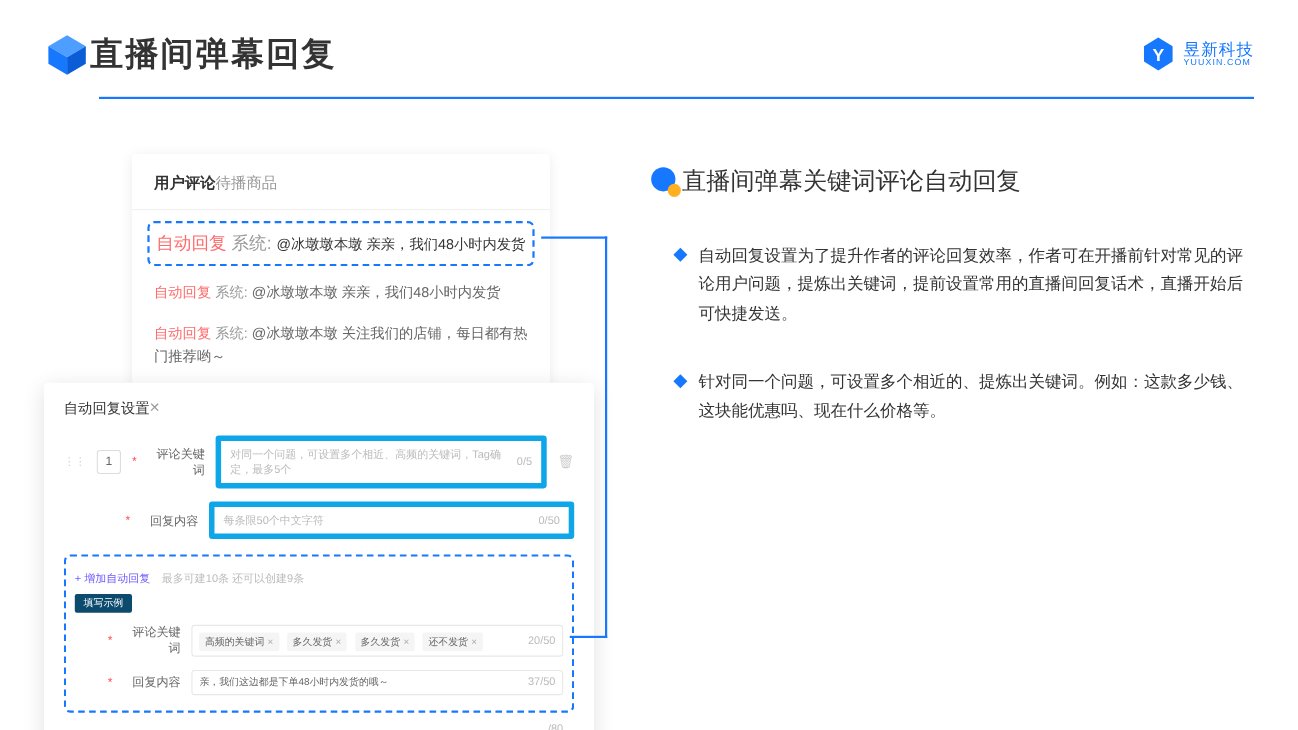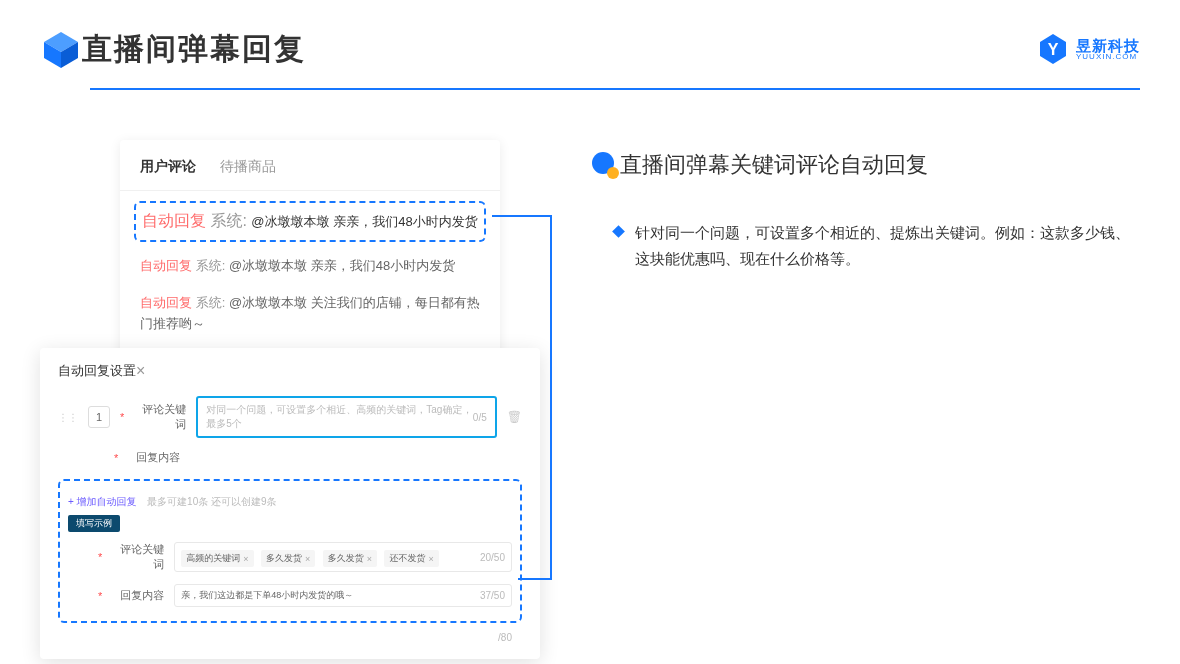--- a/index.html
+++ b/index.html
@@ -4,43 +4,43 @@
 <style>
 *{margin:0;padding:0;box-sizing:border-box;font-family:"Microsoft YaHei","PingFang SC",sans-serif}
 body{width:1180px;height:664px;background:#fff;position:relative;overflow:hidden}
 .header{display:flex;align-items:center;justify-content:space-between;padding:28px 40px 18px 40px}
 .header-left{display:flex;align-items:flex-end;}
 .cube-icon{width:42px;height:42px;position:relative}
 .title{font-size:30px;color:#333;font-weight:600;letter-spacing:2px}
 .header-right{display:flex;align-items:center;gap:6px}
 .yx-logo{width:34px;height:34px}
 .yx-text{display:flex;flex-direction:column;line-height:1}
-.yx-main{font-size:15px;color:#1677ff;font-weight:700;letter-spacing:1px}
+.yx-main{font-size:15px;color:#1677ff;font-weight:400;letter-spacing:1px}
 .yx-sub{font-size:8px;color:#1677ff;letter-spacing:1px}
 .divider{height:2px;background:#1677ff;margin:0 40px 0 90px}
 .content{display:flex;padding:50px 40px 0 40px;gap:40px}
 .left-col{width:510px;position:relative}
 .comment-panel{background:#fff;box-shadow:0 2px 12px rgba(0,0,0,.08);border-radius:4px;width:380px;margin-left:80px;padding:18px 0}
-.tabs{display:flex;padding:0 20px 14px 20px;gap:24px;border-bottom:1px solid #f0f0f0}
+.tabs{display:flex;padding:0 20px 14px 20px;border-bottom:1px solid #f0f0f0}
 .tab{font-size:14px;color:#999}
 .tab.active{color:#333;font-weight:600}
 .highlight-row{border:2.5px dashed #1677ff;border-radius:6px;margin:10px 14px 6px 14px;padding:8px 6px;position:relative}
 .reply-row{padding:8px 20px;font-size:13px;color:#666;line-height:1.6}
 .tag-auto{color:#ff6b6b;font-weight:500}
 .tag-sys{color:#999}
 .settings-panel{background:#fff;box-shadow:0 4px 20px rgba(0,0,0,.12);border-radius:4px;width:500px;margin-top:-12px;padding:14px 18px;position:relative}
 .settings-hdr{display:flex;align-items:center;padding-bottom:10px}
 .settings-title{font-size:13px;color:#333;font-weight:500}
 .close-x{color:#999;font-size:16px;cursor:pointer}
 .form-row{display:flex;align-items:center;gap:10px;padding:6px 0}
 .drag-h{color:#ccc;font-size:10px}
 .idx-box{width:22px;height:22px;border:1px solid #ddd;border-radius:3px;display:flex;align-items:center;justify-content:center;font-size:11px;color:#666;background:#fff}
 .req{color:#ff4d4f;font-size:11px}
 .lbl{font-size:11px;color:#666;width:52px;text-align:right}
-.inp{flex:1;border:2px solid #0ea5e9;border-radius:3px;padding:5px 8px;font-size:10px;color:#bbb;display:flex;justify-content:space-between;align-items:center;background:#fff}
+.inp{flex:1;border:5px solid #0ea5e9;border-radius:3px;padding:5px 8px;font-size:10px;color:#bbb;display:flex;justify-content:space-between;align-items:center;background:#fff}
 .cnt{color:#bbb;font-size:10px}
 .trash{color:#ccc;font-size:12px}
 .dashed-box{border:2.5px dashed #1677ff;border-radius:6px;padding:10px 8px 8px 8px;margin-top:8px;position:relative}
 .add-link{color:#6b5bff;font-size:10px}
 .add-hint{color:#bbb;font-size:10px;margin-left:6px}
 .badge{background:#0c4a6e;color:#fff;font-size:9px;padding:2px 8px;border-radius:2px;display:inline-block;margin:6px 0 4px 0}
 .tag-item{display:inline-flex;align-items:center;background:#f5f5f5;border-radius:2px;padding:2px 5px;font-size:9px;color:#666;margin-right:3px}
 .tag-x{color:#aaa;margin-left:3px;font-size:9px}
 .ex-input{border:1px solid #e8e8e8;border-radius:3px;padding:4px 6px;display:flex;align-items:center;flex:1;background:#fff;justify-content:space-between}
 .ex-text{font-size:9px;color:#666}
@@ -118,20 +118,24 @@
         <span class="lbl">评论关键词</span>
         <div class="inp">
           <span>对同一个问题，可设置多个相近、高频的关键词，Tag确定，最多5个</span>
           <span class="cnt">0/5</span>
         </div>
         <span class="trash">🗑</span>
       </div>
       <div class="form-row" style="padding-left:56px">
         <span class="req">*</span>
         <span class="lbl">回复内容</span>
+        <div class="inp">
+          <span>每条限50个中文字符</span>
+          <span class="cnt">0/50</span>
+        </div>
       </div>
 
       <div class="dashed-box">
         <div>
           <span class="add-link">+ 增加自动回复</span>
           <span class="add-hint">最多可建10条 还可以创建9条</span>
         </div>
         <span class="badge">填写示例</span>
         <div class="form-row" style="padding-left:30px">
           <span class="req">*</span>
@@ -180,16 +184,20 @@
       <div class="bubble-icon">
         <svg viewBox="0 0 30 30">
             <circle cx="13" cy="13" r="11" fill="#1677ff"></circle>
             <circle cx="23" cy="23" r="6" fill="#ffb020"></circle>
           </svg>
       </div>
       <div class="section-title">直播间弹幕关键词评论自动回复</div>
     </div>
     <div class="bullet-item">
       <div class="diamond"></div>
+      <div class="bullet-text">自动回复设置为了提升作者的评论回复效率，作者可在开播前针对常见的评论用户问题，提炼出关键词，提前设置常用的直播间回复话术，直播开始后可快捷发送。</div>
+    </div>
+    <div class="bullet-item">
+      <div class="diamond"></div>
       <div class="bullet-text">针对同一个问题，可设置多个相近的、提炼出关键词。例如：这款多少钱、这块能优惠吗、现在什么价格等。</div>
     </div>
   </div>
 </div>
 
 </body></html>

